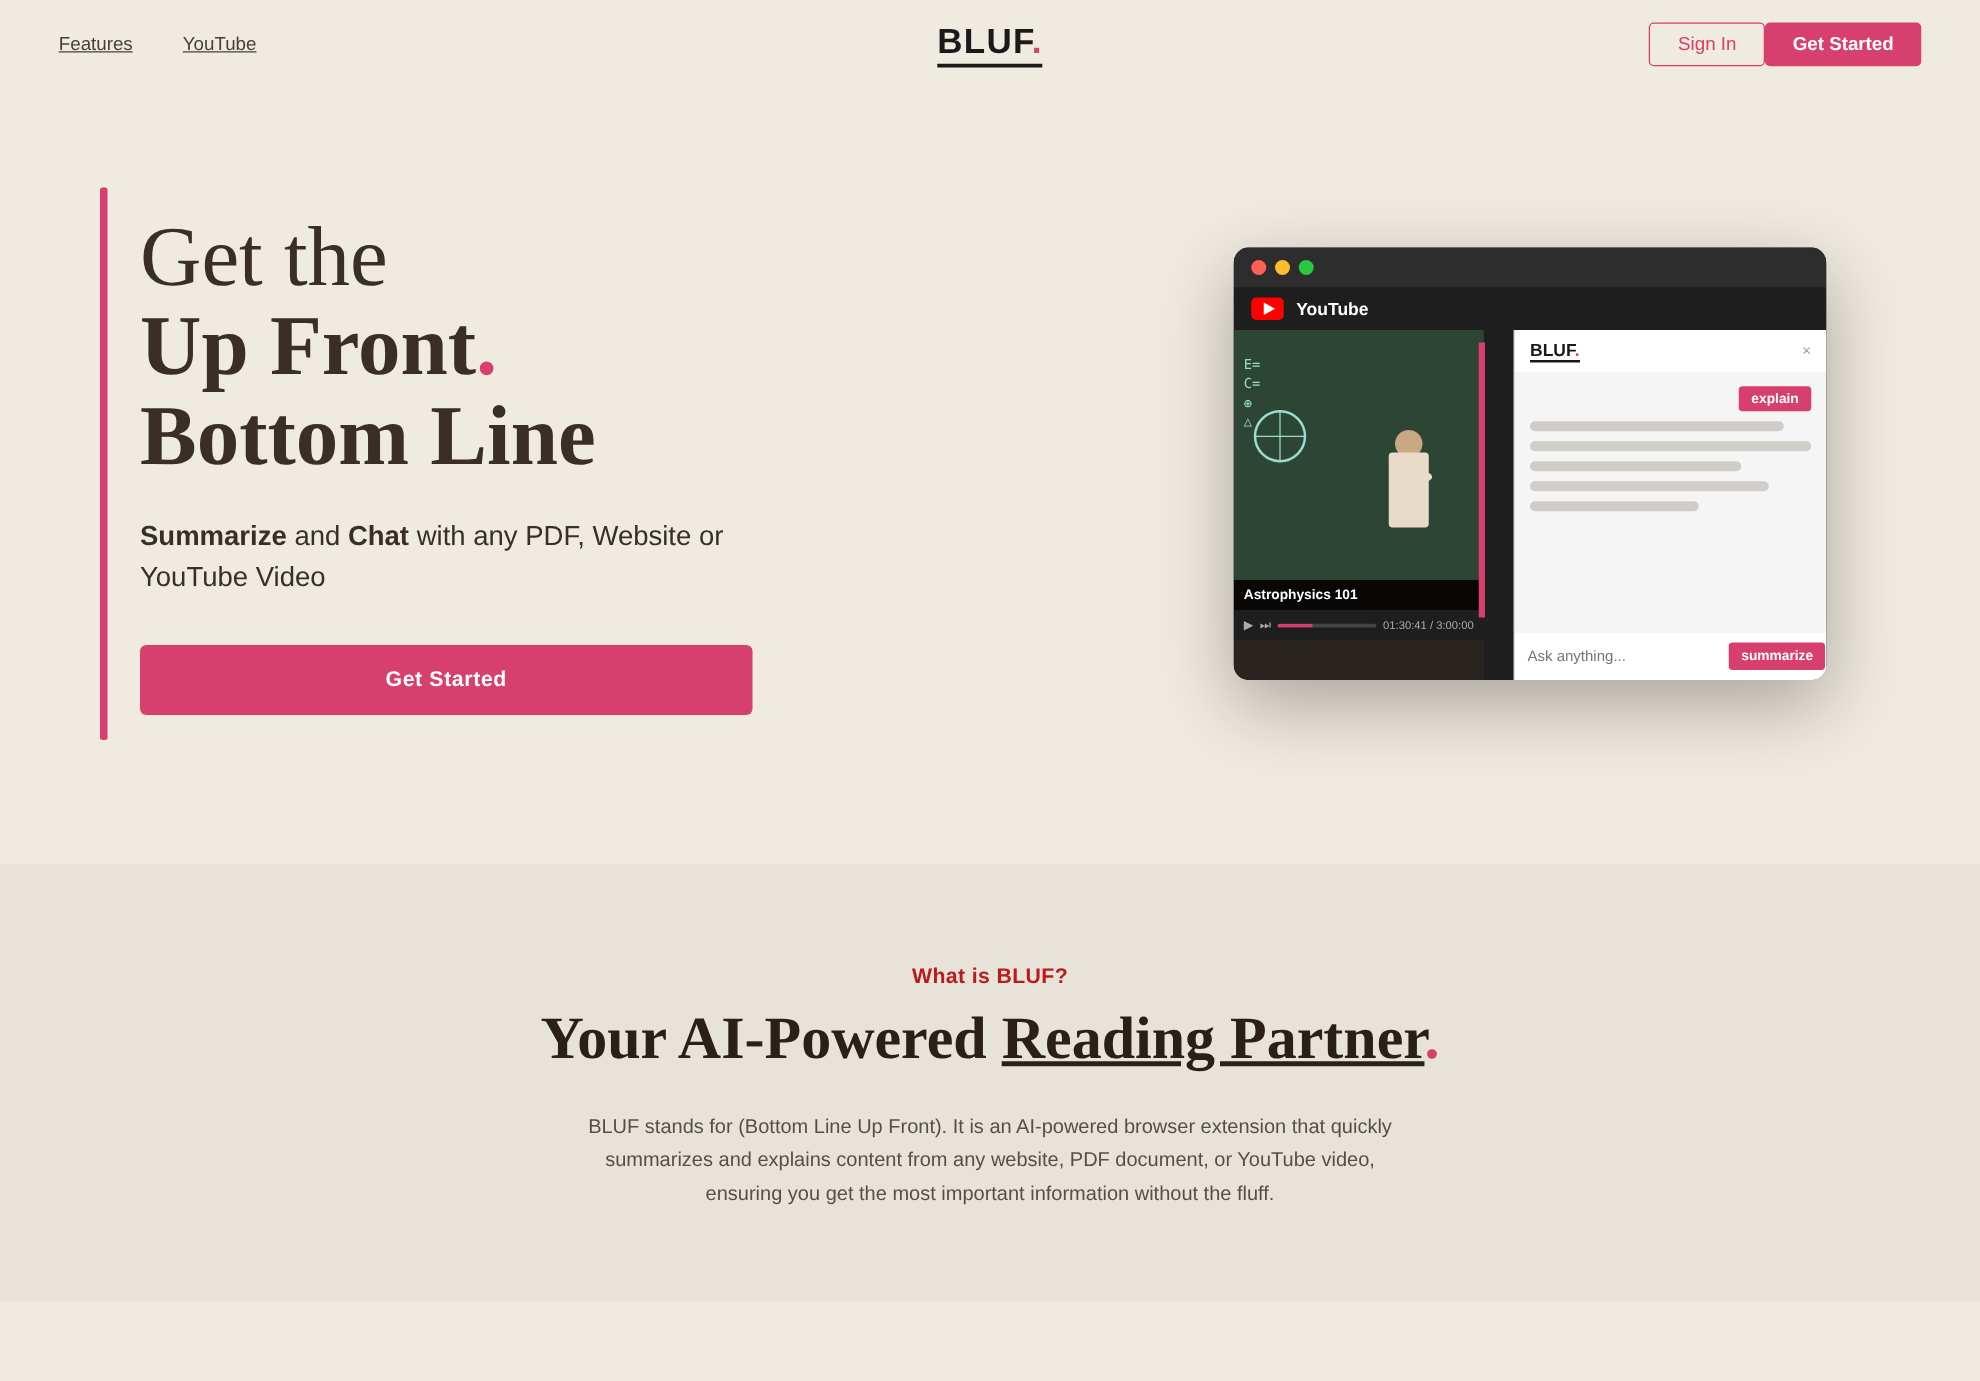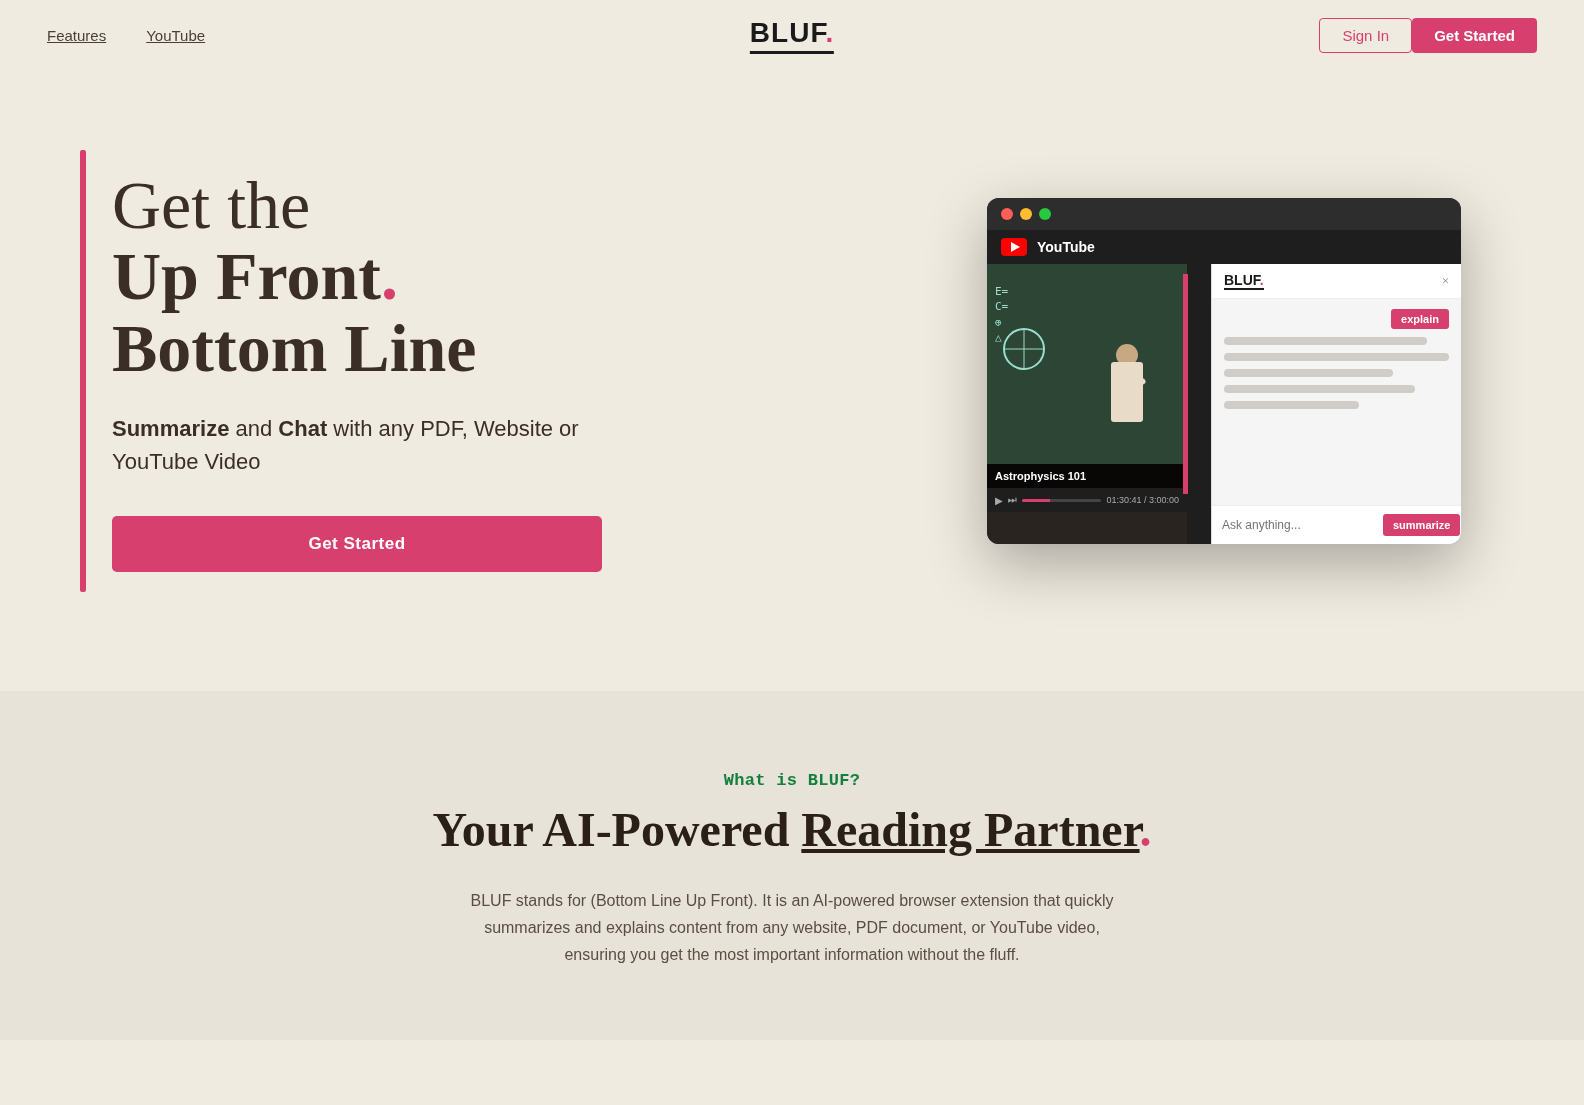--- a/index.html
+++ b/index.html
@@ -415,24 +415,24 @@
       bottom: 50px;
     }
 
     
     .section-what {
       background-color: #e8e3d8;
       padding: 80px 80px 60px 80px;
       text-align: center;
     }
     .section-subtitle {
-      font-family: Liberation Mono, monospace;
+      font-family: Liberation Sans, sans-serif;
       font-size: 17px;
       font-weight: 700;
-      color: #15803d;
+      color: #b91c1c;
       margin-bottom: 14px;
       letter-spacing: 0.3px;
     }
     .section-title {
       font-family: Georgia, serif;
       font-size: 48px;
       font-weight: 700;
       color: #2a2018;
       margin-bottom: 30px;
       line-height: 1.1;

